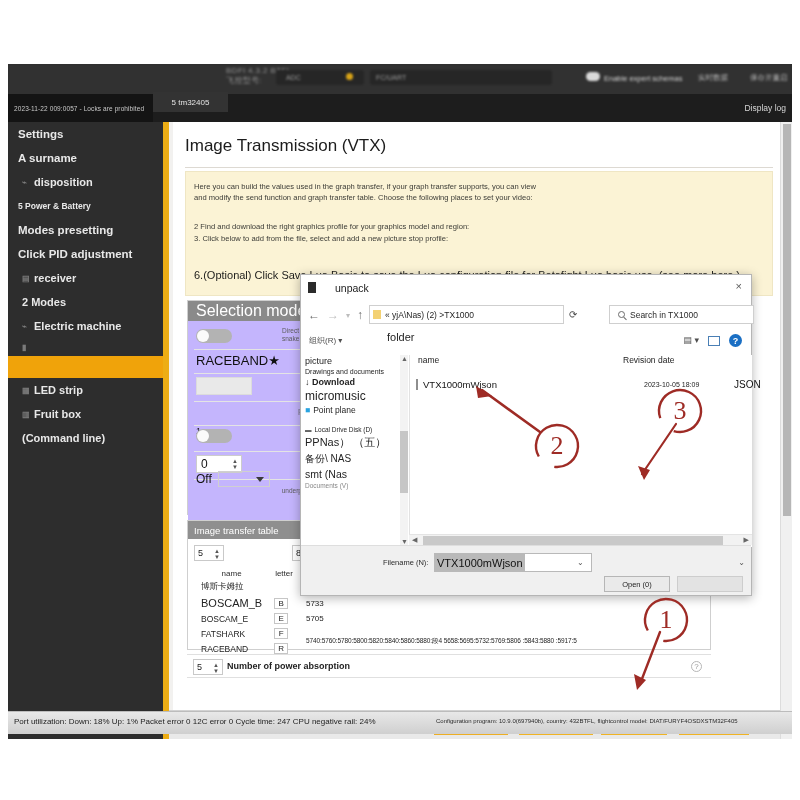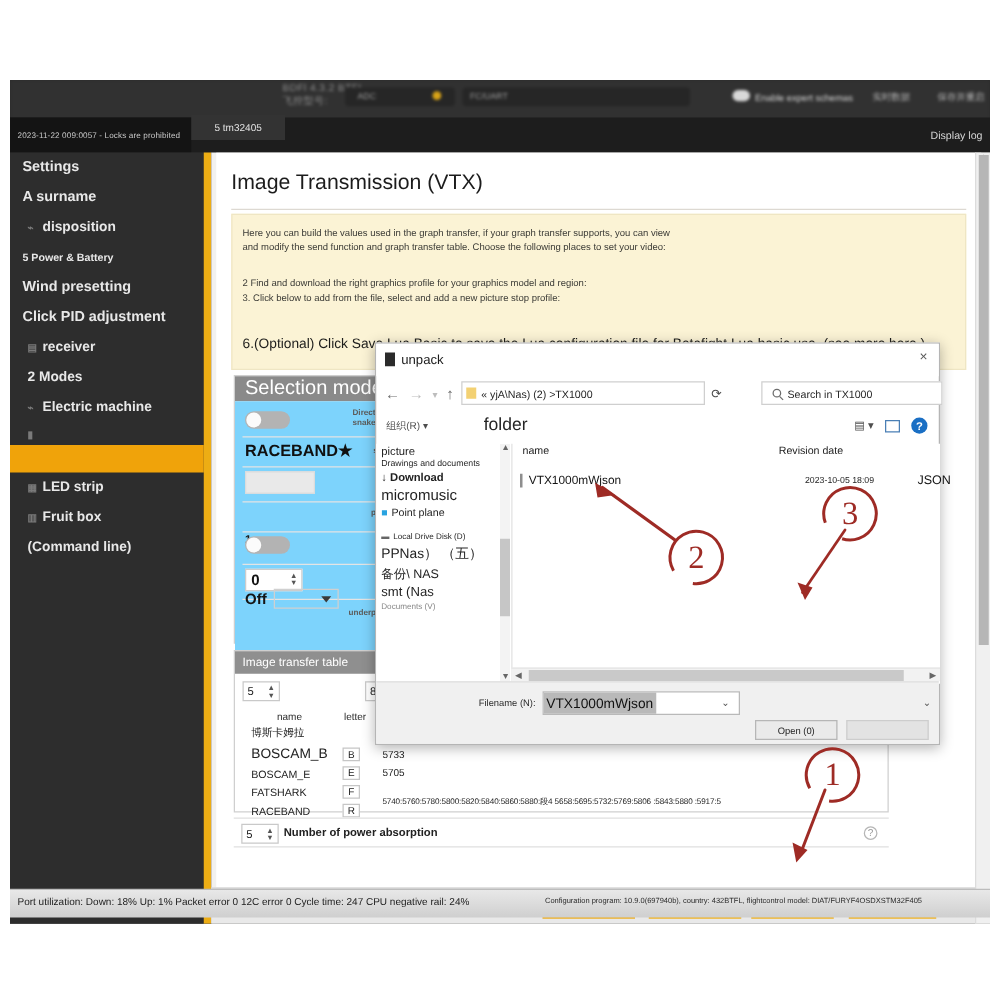--- a/index.html
+++ b/index.html
@@ -178,21 +178,21 @@
   }
   .panel-head {
     height: 20px;
     background: #8a8a8a;
     color: #ffffff;
     font-size: 16px;
     display: flex; align-items: center;
     padding-left: 8px;
   }
   .sel-panel { left: 14px; top: 178px; width: 134px; height: 215px; }
-  .sel-body { position: relative; height: 100%; background: #7dd3fc; font-weight: bold; }
+  .sel-body { position: relative; height: 100%; background: #c4b5fd; }
   .row { position: absolute; left: 8px; }
   .toggle {
     width: 36px; height: 14px; border-radius: 8px;
     background: #b3b3b3; position: relative;
   }
   .toggle:after {
     content: ""; position: absolute; left: 1px; top: 1px;
     width: 12px; height: 12px; border-radius: 50%;
     background: #fbfbfb;
   }
@@ -297,21 +297,21 @@
     width: 452px; height: 322px;
     background: #ffffff;
     border: 1px solid #b5b5b5;
     box-shadow: 0 2px 10px rgba(0,0,0,.30);
   }
   .fd-title {
     position: absolute; left: 0; top: 0; width: 100%; height: 26px;
     background: #ffffff;
     display: flex; align-items: center;
   }
-  .fd-title .ttl { font-size: 10.5px; color: #1b1b1b; margin-left: 20px; }
+  .fd-title .ttl { font-size: 10.5px; color: #1b1b1b; margin-left: 34px; }
   .fd-icon {
     position: absolute; left: 7px; top: 7px; width: 8px; height: 11px;
     background: #2b2b2b;
   }
   .fd-close {
     position: absolute; right: 9px; top: 5px;
     font-size: 11px; color: #5a5a5a;
   }
   .fd-nav {
     position: absolute; left: 0; top: 26px; width: 100%; height: 28px;
@@ -343,21 +343,21 @@
     margin: 0 5px 0 8px; position: relative;
   }
   .mag:after {
     content: ""; position: absolute; right: -3px; bottom: -2px;
     width: 4px; height: 1.2px; background: #6c6c6c; transform: rotate(45deg);
   }
   .fd-tools {
     position: absolute; left: 0; top: 54px; width: 100%; height: 26px;
   }
   .organize { position: absolute; left: 8px; top: 6px; font-size: 8px; color: #4e4e4e; }
-  .folder-lbl { position: absolute; left: 86px; top: 2px; font-size: 14px; color: #242424; }
+  .folder-lbl { position: absolute; left: 86px; top: 2px; font-size: 11px; color: #242424; }
   .viewicons { position: absolute; right: 52px; top: 6px; font-size: 9px; color: #4e4e4e; }
   .paneicon {
     position: absolute; right: 31px; top: 7px;
     width: 12px; height: 10px; border: 1.4px solid #4a7fb5;
   }
   .helpicon {
     position: absolute; right: 9px; top: 5px;
     width: 13px; height: 13px; border-radius: 50%;
     background: #1a6fc4; color: #fff; font-size: 9px; font-weight: bold;
     display: flex; align-items: center; justify-content: center;
@@ -500,21 +500,21 @@
           <span>A surname</span>
         </div>
       <div class="side-item sub">
           <span class="ic">⌁</span>
           <span>disposition</span>
         </div>
       <div class="side-item small">
           <span>5 Power &amp; Battery</span>
         </div>
       <div class="side-item">
-          <span>Wind presetting</span>
+          <span>Modes presetting</span>
         </div>
       <div class="side-item">
           <span>Click PID adjustment</span>
         </div>
       <div class="side-item sub">
           <span class="ic">▤</span>
           <span>receiver</span>
         </div>
       <div class="side-item sub">
           <span>2 Modes</span>

